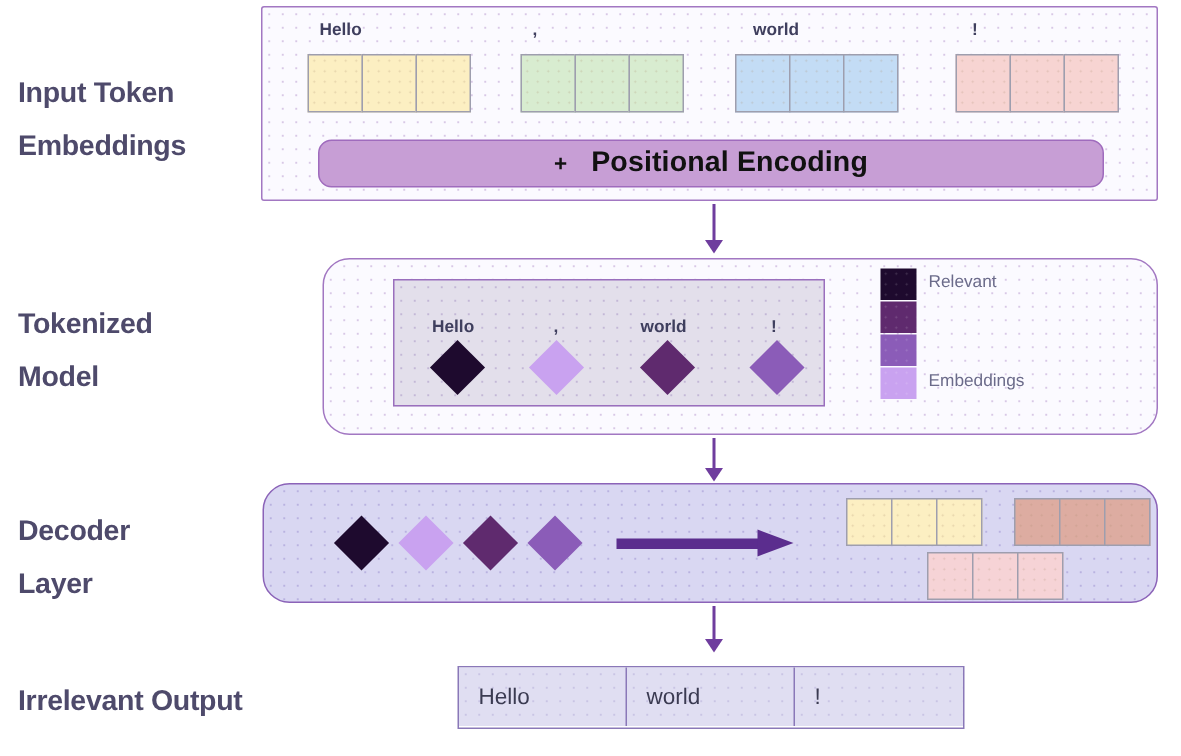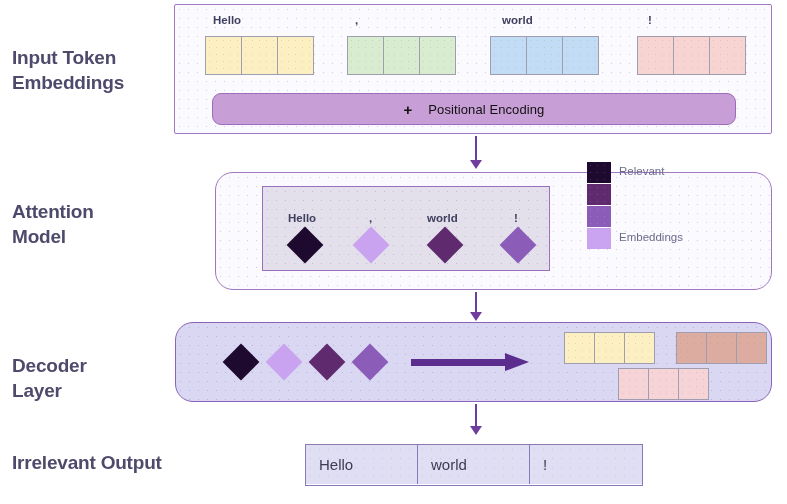--- a/index.html
+++ b/index.html
@@ -21,26 +21,26 @@
     width: 787px;
     height: 504px;
   }
 
   
   .row-label {
     position: absolute;
     color: #4e4a6b;
     font-weight: bold;
     font-size: 19px;
-    line-height: 25px;
+    line-height: 35px;
     letter-spacing: -0.2px;
   }
   #label-input      { left: 12px;  top: 45px;  width: 160px; }
   #label-attention  { left: 12px;  top: 199px; width: 160px; }
-  #label-decoder    { left: 12px;  top: 337px; width: 160px; margin-top: 16px; }
+  #label-decoder    { left: 12px;  top: 337px; width: 160px; }
   #label-output     { left: 12px;  top: 450px; width: 230px; }
 
   
   .panel {
     position: absolute;
     box-sizing: border-box;
     background:
       radial-gradient(circle, #d8c8e6 0.6px, transparent 0.7px) 0 0/9px 9px,
       #fbfaff;
     border: 1.6px solid #a277c2;
@@ -118,22 +118,22 @@
     justify-content: center;
     gap: 16px;
   }
   #pos-bar .plus {
     color: #111111;
     font-weight: bold;
     font-size: 15px;
   }
   #pos-bar .pos-text {
     color: #111111;
-    font-weight: normal;
-    font-size: 13px;
+    font-weight: bold;
+    font-size: 19px;
     letter-spacing: 0.1px;
   }
 
   
   #attn-inner {
     position: absolute;
     left: 262px; top: 186px;
     width: 288px; height: 85px;
     box-sizing: border-box;
     background:
@@ -150,21 +150,21 @@
     transform: rotate(45deg);
   }
   .d-darkest { background: #1e0a2e; }
   .d-dark    { background: #5f2a6e; }
   .d-mid     { background: #8b5cb8; }
   .d-light   { background: #c9a2f0; }
 
   
   #legend {
     position: absolute;
-    left: 587px; top: 162px;
+    left: 587px; top: 179px;
     width: 110px;
   }
   .legend-row {
     position: relative;
     height: 22px;
   }
   .legend-swatch {
     position: absolute;
     left: 0; top: 0;
     width: 24px; height: 21px;
@@ -257,21 +257,21 @@
   }
   .out-cell:last-child { border-right: none; }
 </style>
 </head>
 <body>
 
 <div class="stage">
 
   <div class="row-label" id="label-input" style="white-space:pre-line">Input Token
 Embeddings</div>
-  <div class="row-label" id="label-attention" style="white-space:pre-line">Attention
+  <div class="row-label" id="label-attention" style="white-space:pre-line">Tokenized
 Model</div>
   <div class="row-label" id="label-decoder" style="white-space:pre-line">Decoder
 Layer</div>
   <div class="row-label" id="label-output" style="white-space:pre-line">Irrelevant Output</div>
 
   <div class="panel" id="panel-input"></div>
 
   <div class="tok-label" style="left:213px; top:14px;">Hello</div>
   <div class="tok-label" style="left:355px; top:14px;">,</div>
   <div class="tok-label" style="left:502px; top:14px;">world</div>

